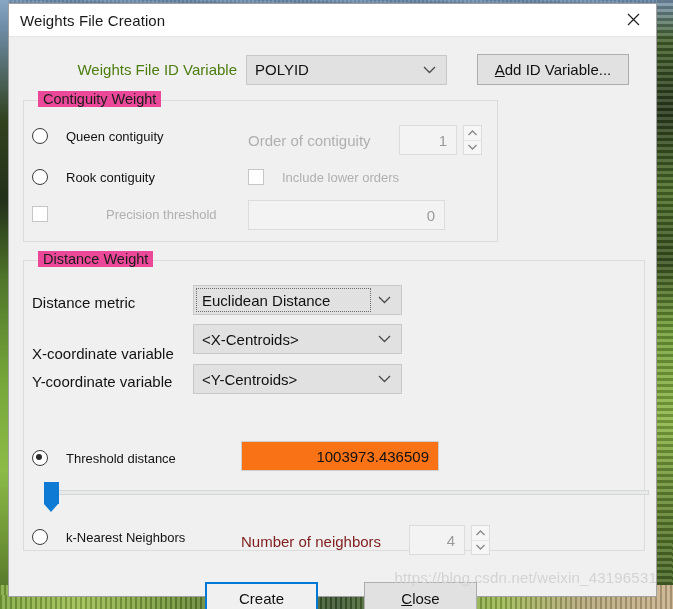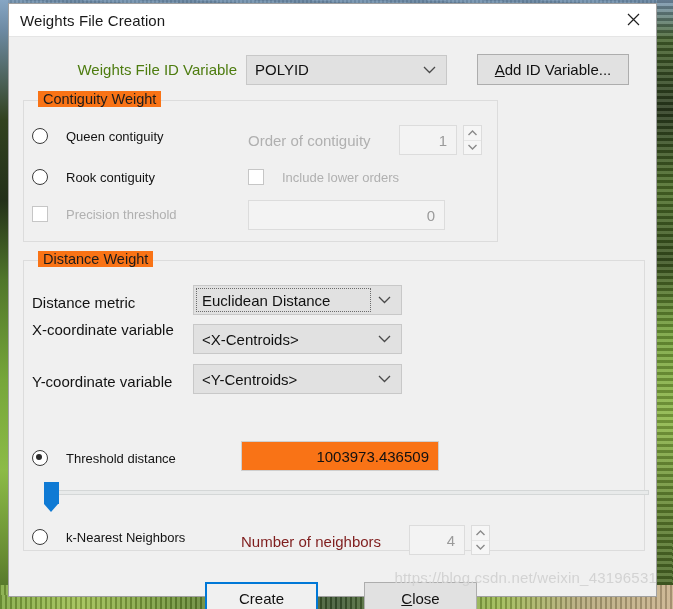--- a/index.html
+++ b/index.html
@@ -133,21 +133,21 @@
 
   
   .group {
     position: absolute;
     border: 1px solid #dcdcdc;
     box-sizing: border-box;
   }
   .group > .legend {
     position: absolute;
     top: -10px; left: 14px;
-    background: #f97316;
+    background: #ec4899;
     padding: 0 5px;
     font-size: 14.5px;
     color: #1c1c1c;
     white-space: nowrap;
   }
   #group-contiguity { left: 14px; top: 63px; width: 475px; height: 142px; }
   #group-distance   { left: 14px; top: 223px; width: 622px; height: 291px; }
 
   
   .radio {
@@ -294,21 +294,21 @@
       <div class="ctl-row" style="left:8px; top:27px;">
         <span class="radio"></span>
         <span class="ctl-label">Queen contiguity</span>
       </div>
 
       <div class="ctl-row" style="left:8px; top:68px;">
         <span class="radio"></span>
         <span class="ctl-label">Rook contiguity</span>
       </div>
 
-      <div class="ctl-row" style="left:8px; top:105px;">
+      <div class="ctl-row" style="left:8px; top:105px;gap:40px;">
         <span class="checkbox"></span>
         <span class="ctl-label dim">Precision threshold</span>
       </div>
 
       <span class="dw-label" style="position:absolute; left:224px; top:31px; color:#b0b0b0;">Order of contiguity</span>
 
       <div class="textbox disabled" style="position:absolute; left:375px; top:24px; width:58px;">1</div>
 
       <div class="spinner" style="position:absolute; left:439px; top:24px;">
         <div>
@@ -338,21 +338,21 @@
       <div class="combo" style="position:absolute; left:169px; top:24px; width:209px;">
         <span class="combo-text">Euclidean Distance</span>
         <span class="caret">
           <svg width="13" height="8" viewBox="0 0 13 8">
               <path d="M1 1 L6.5 6.5 L12 1" stroke="#4a4a4a" stroke-width="1.3" fill="none"></path>
             </svg>
         </span>
         <span class="focus-rect"></span>
       </div>
 
-      <span class="dw-label" style="position:absolute; left:8px; top:60px;">X-coordinate variable</span>
+      <span class="dw-label" style="position:absolute; left:8px; top:84px;">X-coordinate variable</span>
       <div class="combo" style="position:absolute; left:169px; top:63px; width:209px;">
         <span class="combo-text">&lt;X-Centroids&gt;</span>
         <span class="caret">
           <svg width="13" height="8" viewBox="0 0 13 8">
               <path d="M1 1 L6.5 6.5 L12 1" stroke="#4a4a4a" stroke-width="1.3" fill="none"></path>
             </svg>
         </span>
       </div>
 
       <span class="dw-label" style="position:absolute; left:8px; top:112px;">Y-coordinate variable</span>

